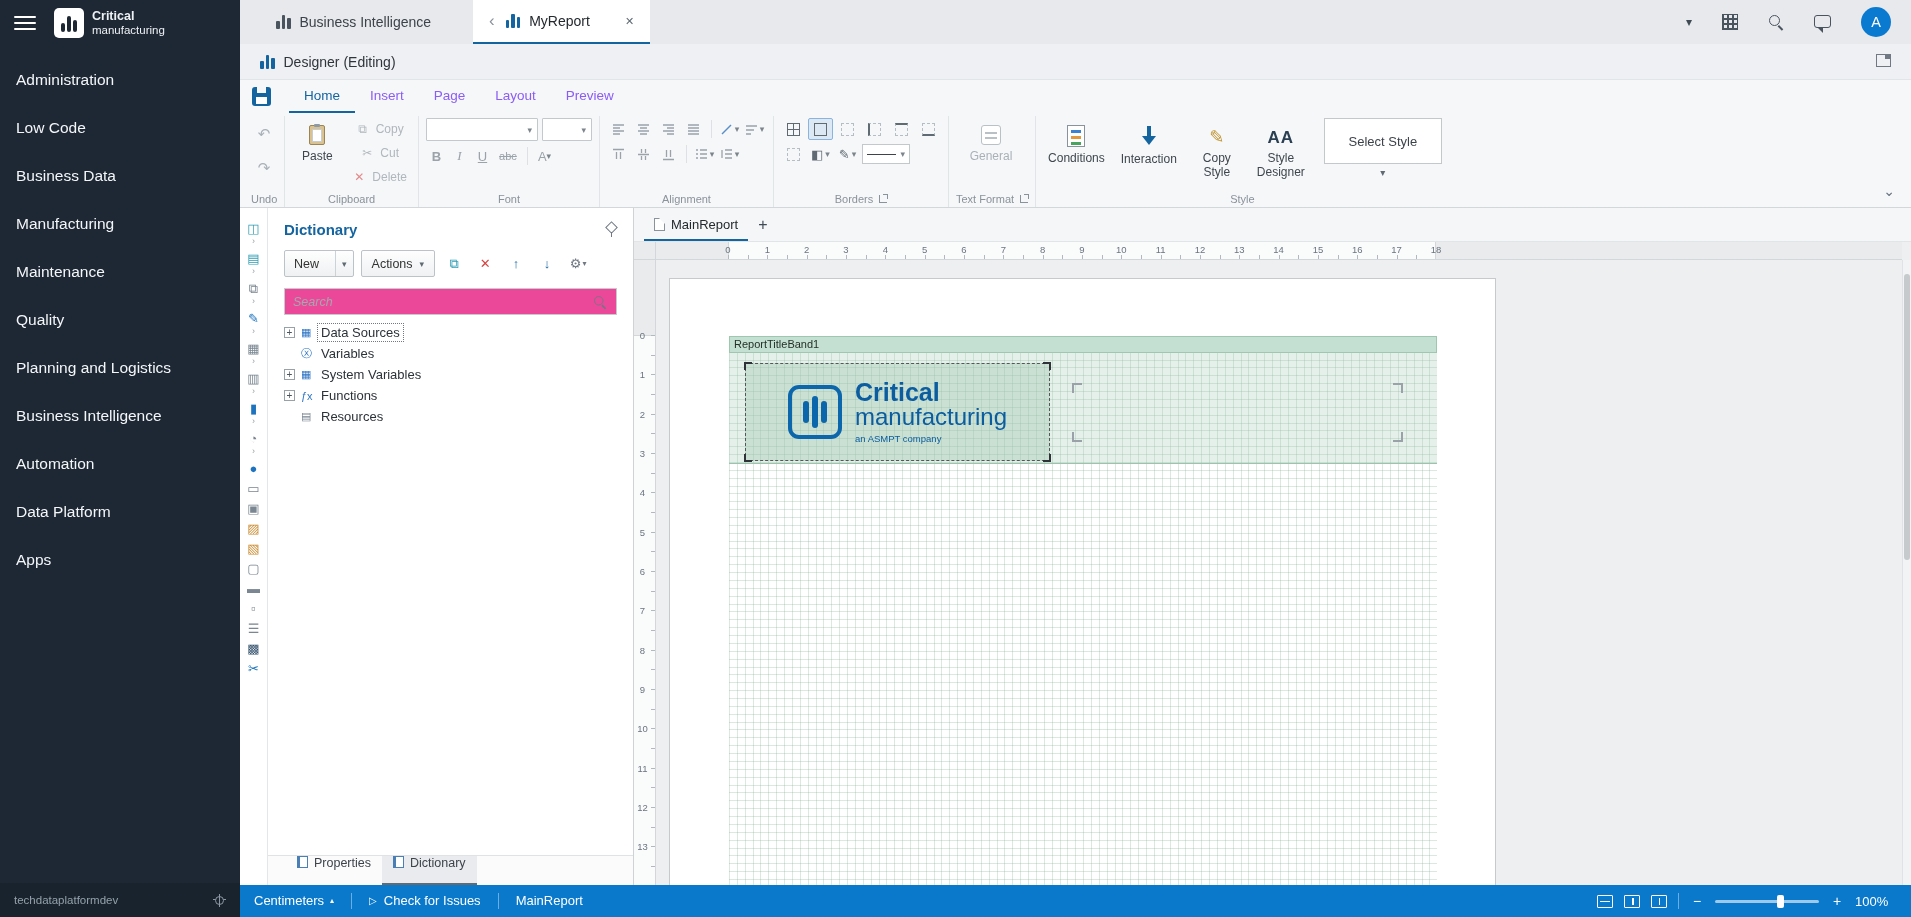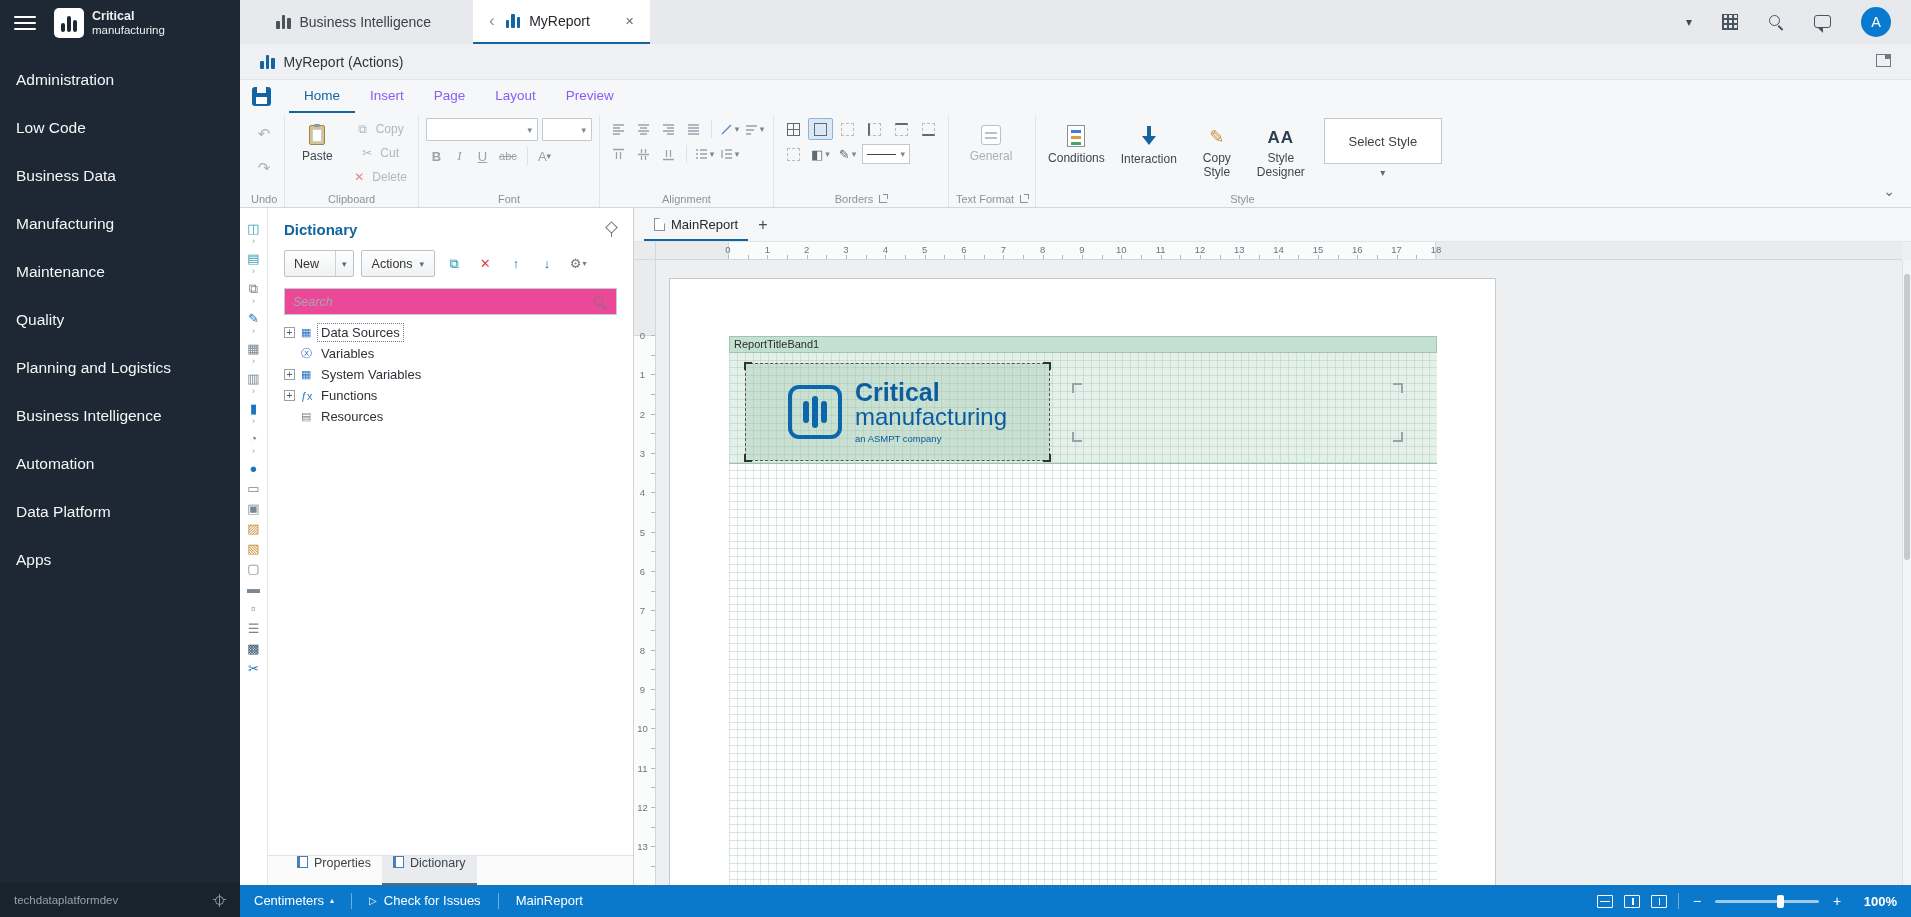--- a/index.html
+++ b/index.html
@@ -209,21 +209,21 @@
 .sb-report{cursor:pointer}
 .sb-right{margin-left:auto;display:flex;align-items:center;gap:11px}
 .vic{width:16px;height:13px;border:1px solid #fff;position:relative;border-radius:1px;cursor:pointer}
 .vic.i1::after{content:"";position:absolute;left:2px;right:2px;top:5px;height:1.5px;background:#fff}
 .vic.i2::after{content:"";position:absolute;left:7px;top:2px;bottom:2px;width:1.5px;background:#fff}
 .vic.i3::after{content:"";position:absolute;left:2px;top:2px;width:5px;bottom:2px;border-right:1.5px solid #fff}
 .zbtn{font-size:14px;cursor:pointer;width:14px;text-align:center}
 .zoom-slider{position:relative;width:104px;height:14px;cursor:pointer}
 .zoom-slider .track{position:absolute;top:6px;left:0;right:0;height:3px;background:rgba(255,255,255,.6);border-radius:2px}
 .zoom-slider .thumb{position:absolute;left:62px;top:1px;width:7px;height:13px;background:#fff;border-radius:2px}
-.zlabel{width:42px;text-align:right;font-weight:700}
+.zlabel{width:42px;font-weight:400}
 </style>
 </head>
 <body>
 
 <aside class="sidebar">
   <div class="sb-head">
     <div class="hamburger">
         <i></i>
         <i></i>
         <i></i>
@@ -289,21 +289,21 @@
       <span class="avatar">A</span>
     </div>
   </div>
 
   <div class="subheader">
     <span class="chart-ic blue">
         <i></i>
         <i></i>
         <i></i>
       </span>
-    <span class="sh-title">MyReport (Actions)</span>
+    <span class="sh-title">Designer (Editing)</span>
     <span class="sh-right"><span class="panelr-ic"></span></span>
   </div>
 
   <div class="ribbon">
     <div class="ribbon-tabs">
       <span class="save-ic"></span>
       <div class="rtabs">
 
       <span class="rtab active">Home</span>
           <span class="rtab">Insert</span>

